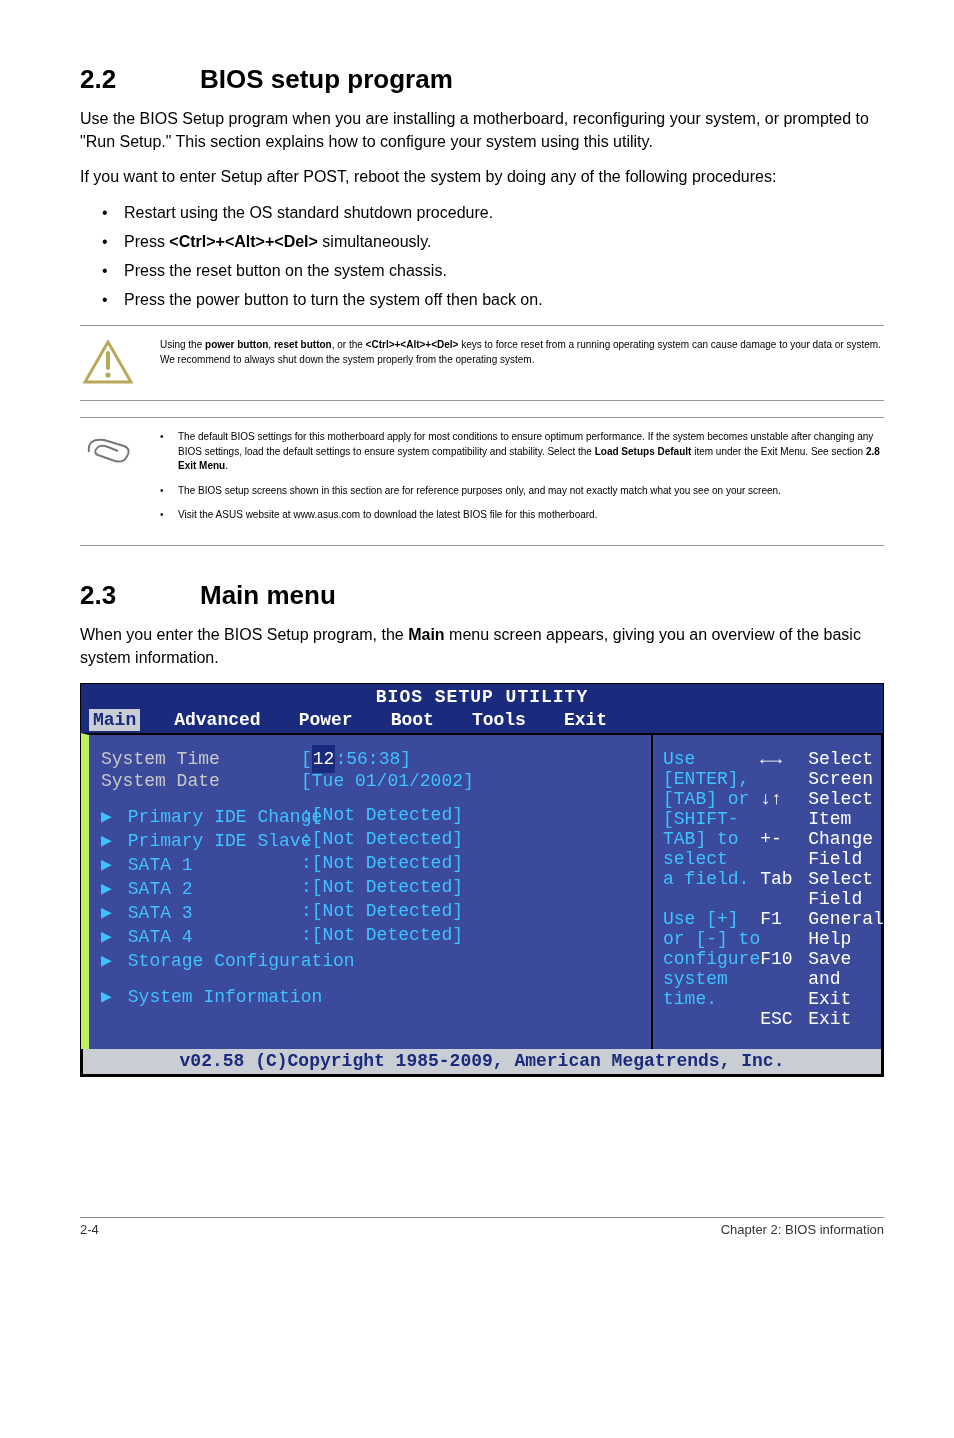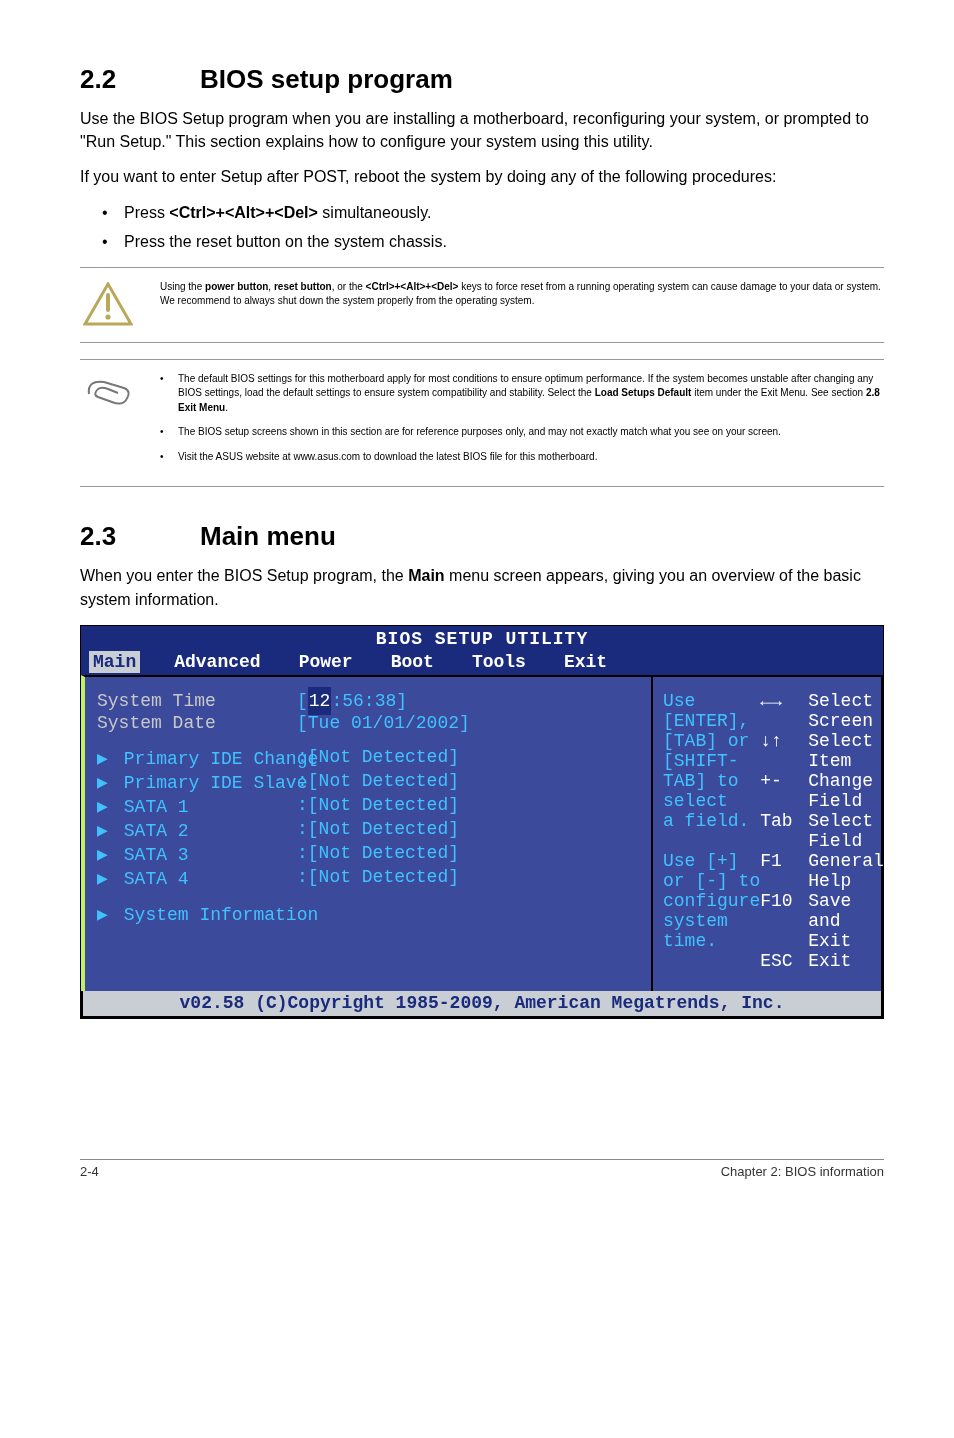--- a/index.html
+++ b/index.html
@@ -21,21 +21,21 @@
   .bold { font-weight: bold; text-align: right; }
   .spacer-big { height: 26px; }
 
   
   .bios { margin-top: 14px; border: 1px solid #000; background: #1a2a7c; font-family: "Courier New", monospace; font-size: 18px; }
   .bios-title { text-align: center; color: #fff; font-weight: bold; padding: 3px 0 2px 0; letter-spacing: 1px; }
   .bios-tabs { display: flex; color: #fff; background: #1a2a7c; padding: 0 8px 2px 8px; gap: 30px; font-weight: bold; }
   .bios-tabs .tab { padding: 1px 4px; }
   .bios-tabs .tab.active { background: #c9ced5; color: #1a2a7c; }
   .bios-body { display: flex; background: #1a2a7c; }
-  .bios-left { flex: 1; background: #3b4a9a; margin: 0 0 0 0; border-top: 2px solid #000; border-right: 2px solid #000; border-left: 4px solid #bef264; padding: 14px 12px 20px 12px; min-height: 300px; }
+  .bios-left { flex: 1; background: #3b4a9a; margin: 0 0 0 0; border-top: 2px solid #000; border-right: 2px solid #000; border-left: 8px solid #bef264; padding: 14px 12px 20px 12px; min-height: 300px; }
   .bios-right { width: 230px; flex: 0 0 230px; background: #3b4a9a; border-top: 2px solid #000; border-right: 2px solid #000; padding: 14px 10px 20px 10px; display: flex; flex-direction: row; justify-content: space-between; }
   .bios-row { display: flex; margin-bottom: 2px; }
   .bios-label { width: 200px; flex: 0 0 200px; color: #c8c8c8; white-space: pre; }
   .bios-label .marker { color: #40c2ff; display:inline-block; width:16px; }
   .bios-label.sub { color: #40c2ff; }
   .bios-val { color: #40c2ff; white-space: pre; }
   .bios-val .hl { color: #ffffff; background: #1a2a7c; padding: 4px 1px; }
   .bios-right .help-top { color: #40c2ff; white-space: pre-line; }
   .bios-right .keys { color: #fff; }
   .bios-right .keys .key-row { display: flex; }
@@ -55,24 +55,26 @@
 <div class="page">
 
   <h2 class="section">
     <span class="num">2.2</span><span>BIOS setup program</span>
   </h2>
 
   <p class="body">Use the BIOS Setup program when you are installing a motherboard, reconfiguring your system, or prompted to "Run Setup." This section explains how to configure your system using this utility.</p>
   <p class="body">If you want to enter Setup after POST, reboot the system by doing any of the following procedures:</p>
 
   <ul class="body-list">
+    <li>Restart using the OS standard shutdown procedure.</li>
     <li>
       <span>Press </span><span class="bold">&lt;Ctrl&gt;+&lt;Alt&gt;+&lt;Del&gt;</span><span> simultaneously.</span>
     </li>
     <li>Press the reset button on the system chassis.</li>
+    <li>Press the power button to turn the system off then back on.</li>
   </ul>
 
   <div class="callout">
     <div class="iconcol">
       <span class="warn-icon">
         <svg viewBox="0 0 50 44">
           <polygon points="25,2 48,42 2,42" fill="none" stroke="#b9a85a" stroke-width="3"></polygon>
           <line x1="25" y1="13" x2="25" y2="28" stroke="#b9a85a" stroke-width="4" stroke-linecap="round"></line>
           <circle cx="25" cy="35" r="2.6" fill="#b9a85a"></circle>
         </svg>
@@ -151,20 +153,24 @@
               <div class="bios-val">:[Not Detected]</div>
             </div>
             <div class="bios-row">
               <div class="bios-label sub"><span class="marker">▶</span><span> SATA 3</span></div>
               <div class="bios-val">:[Not Detected]</div>
             </div>
             <div class="bios-row">
               <div class="bios-label sub"><span class="marker">▶</span><span> SATA 4</span></div>
               <div class="bios-val">:[Not Detected]</div>
             </div>
+            <div class="bios-row">
+              <div class="bios-label sub"><span class="marker">▶</span><span> Storage Configuration</span></div>
+              <div class="bios-val"></div>
+            </div>
           </div>
         <div style="height:12px"></div>
         <div id="bottom-rows">
             <div class="bios-row">
               <div class="bios-label sub"><span class="marker">▶</span><span> System Information</span></div>
             </div>
           </div>
       </div>
       <div class="bios-right">
         <div class="help-top">Use [ENTER], [TAB] or

